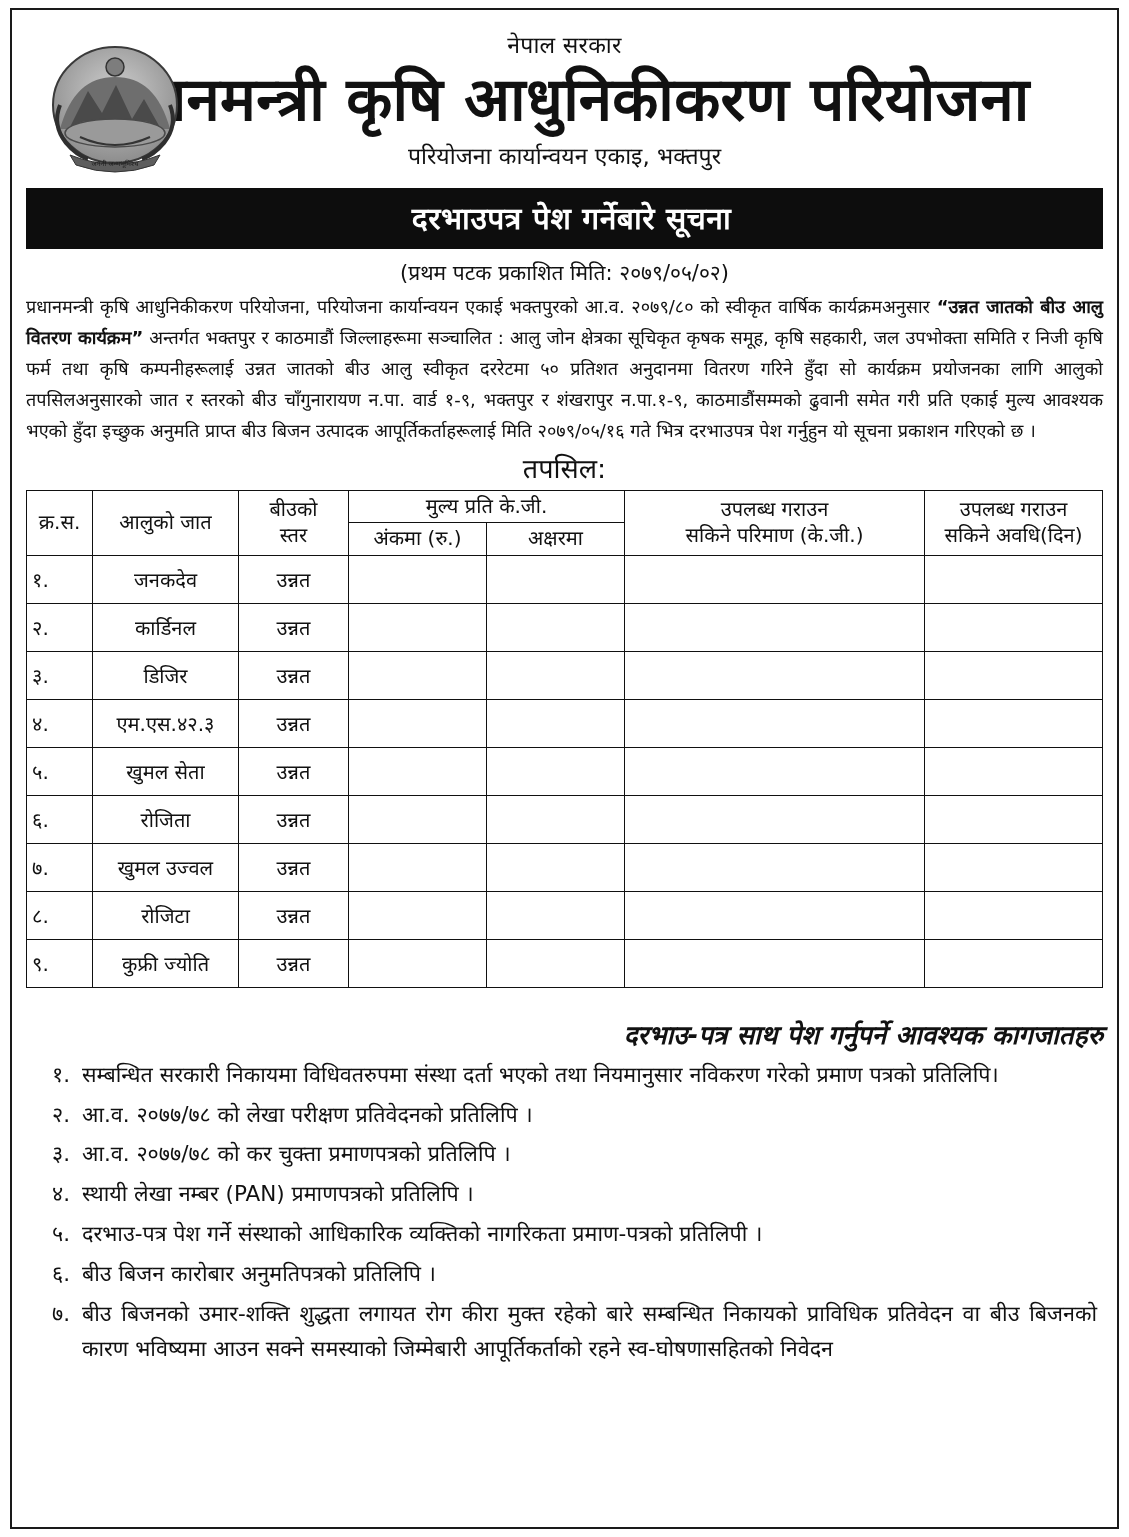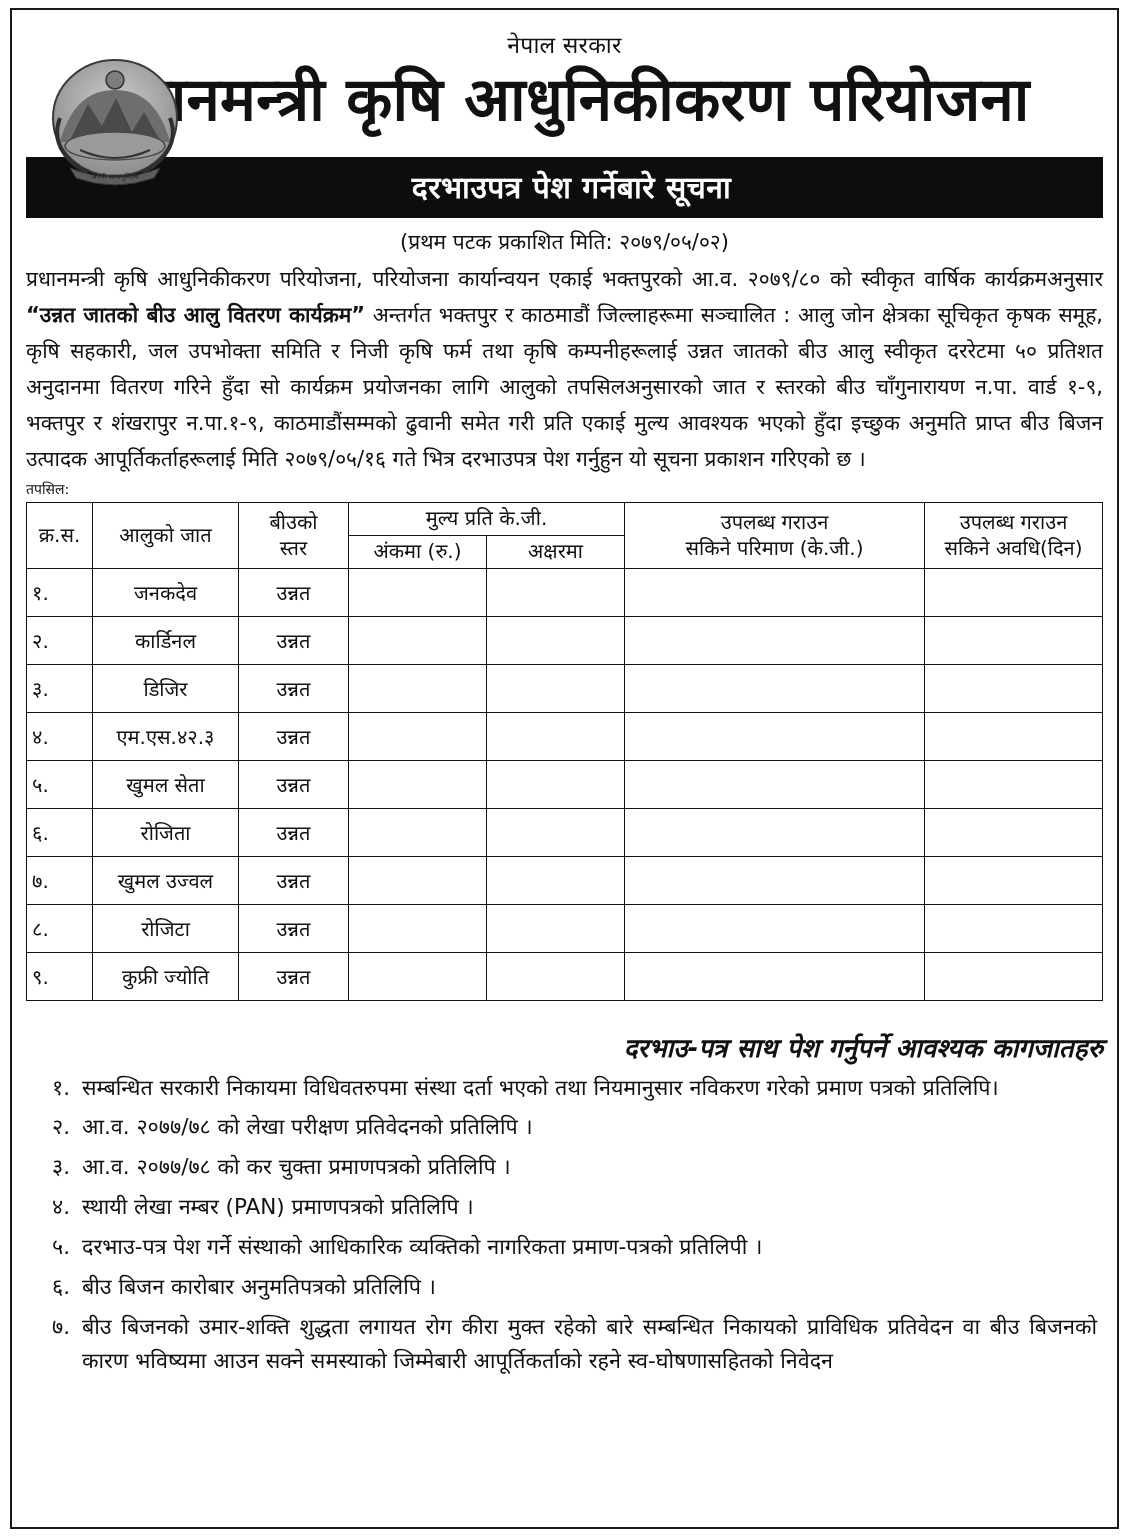--- a/index.html
+++ b/index.html
@@ -19,21 +19,21 @@
   }
   
   .header{
     position:relative;
     text-align:center;
     padding:4px 0 2px 0;
   }
   .emblem{
     position:absolute;
     left:14px;
-    top:28px;
+    top:15px;
     width:150px;
     height:150px;
   }
   .emblem svg{display:block;}
   .gov-line{
     font-size:23px;
     line-height:1.25;
     letter-spacing:.2px;
     margin-top:9px;
   }
@@ -67,30 +67,31 @@
     padding:9px 0 11px 14px;
     letter-spacing:.5px;
   }
   .pub-date{
     text-align:center;
     font-size:21px;
     margin:9px 0 6px 0;
   }
   
   .para{
-    font-size:21px;
+    font-size:18px;
     line-height:1.72;
     text-align:justify;
     text-justify:inter-word;
     margin:4px 0 2px 0;
   }
   .para .bold-quote{font-weight:bold;}
   .tapasil{
-    font-size:14px;
+    font-size:27px;
     margin:2px 0 4px 0;
+    text-align:center;
   }
   
   table.spec{
     width:100%;
     border-collapse:collapse;
     table-layout:fixed;
     margin-bottom:28px;
   }
   table.spec td,table.spec th{
     border:1.6px solid #111;
@@ -167,20 +168,21 @@
         <path d="M20 72 q-8 20 6 38 q10 12 22 16" fill="none" stroke="#2f2f2f" stroke-width="4"></path>
         <path d="M130 72 q8 20 -6 38 q-10 12 -22 16" fill="none" stroke="#2f2f2f" stroke-width="4"></path>
         <circle cx="75" cy="34" r="9" fill="#7d7d7d" stroke="#333" stroke-width="1.5"></circle>
         <path d="M30 122 q45 18 90 0 l-6 10 q-39 14 -78 0 Z" fill="#5d5d5d" stroke="#333" stroke-width="1"></path>
         <text x="75" y="133" font-size="7" text-anchor="middle" fill="#1d1d1d">जननी जन्मभूमिश्च</text>
       </svg>
     </div>
 
     <div class="gov-line">नेपाल सरकार</div>
     <div class="project-title">प्रधानमन्त्री कृषि आधुनिकीकरण परियोजना</div>
+    <div class="unit-line">परियोजना कार्यान्वयन एकाइ, भक्तपुर</div>
   </div>
 
   <div class="banner">दरभाउपत्र पेश गर्नेबारे सूचना</div>
   <div class="pub-date">(प्रथम पटक प्रकाशित मिति: २०७९/०५/०२)</div>
 
   <p class="para">
     <span>प्रधानमन्त्री कृषि आधुनिकीकरण परियोजना, परियोजना कार्यान्वयन एकाई भक्तपुरको आ.व. २०७९/८० को स्वीकृत वार्षिक कार्यक्रमअनुसार </span><span class="bold-quote">“उन्नत जातको बीउ आलु वितरण कार्यक्रम”</span><span> अन्तर्गत भक्तपुर र काठमाडौं जिल्लाहरूमा सञ्चालित : आलु जोन क्षेत्रका सूचिकृत कृषक समूह, कृषि सहकारी, जल उपभोक्ता समिति र निजी कृषि फर्म तथा कृषि कम्पनीहरूलाई उन्नत जातको बीउ आलु स्वीकृत दररेटमा ५० प्रतिशत अनुदानमा वितरण गरिने हुँदा सो कार्यक्रम प्रयोजनका लागि आलुको तपसिलअनुसारको जात र स्तरको बीउ चाँगुनारायण न.पा. वार्ड १-९, भक्तपुर र शंखरापुर न.पा.१-९, काठमाडौंसम्मको ढुवानी समेत गरी प्रति एकाई मुल्य आवश्यक भएको हुँदा इच्छुक अनुमति प्राप्त बीउ बिजन उत्पादक आपूर्तिकर्ताहरूलाई मिति २०७९/०५/१६ गते भित्र दरभाउपत्र पेश गर्नुहुन यो सूचना प्रकाशन गरिएको छ ।</span>
   </p>
   <div class="tapasil">तपसिल:</div>
 

